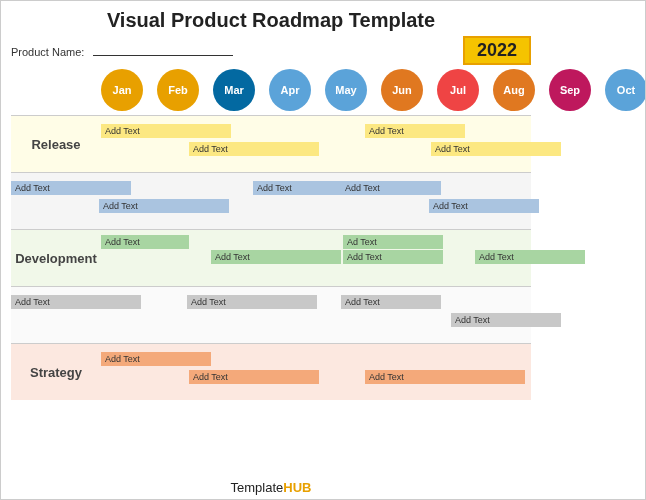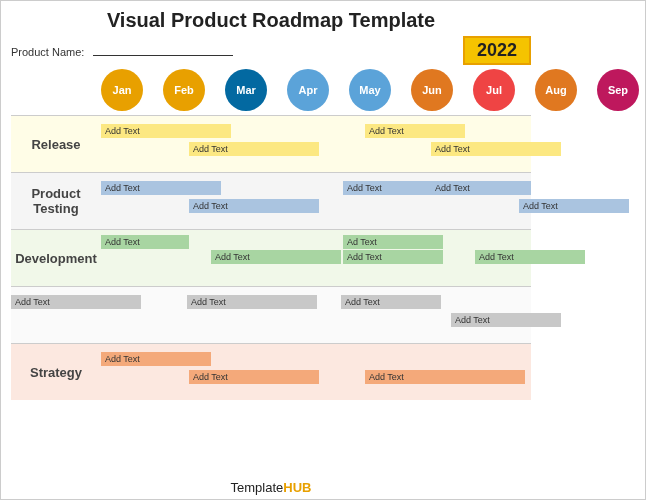--- a/index.html
+++ b/index.html
@@ -46,21 +46,21 @@
       border: 2px solid #e8a000;
       font-size: 18px;
       font-weight: bold;
       color: #222;
       padding: 2px 12px;
     }
     .months-row {
       display: flex;
       margin-left: 90px;
       margin-bottom: 4px;
-      gap: 20px;
+      gap: 14px;
     }
     .month-circle {
       width: 42px;
       height: 42px;
       border-radius: 50%;
       display: flex;
       align-items: center;
       justify-content: center;
       font-size: 11px;
       font-weight: bold;
@@ -160,22 +160,20 @@
       <div class="gantt-row row-release">
         <div class="row-label">Release</div>
         <div class="bars-area" style="position: relative; height: 56px;">
           <div class="bar bar-yellow" style="left: 0px; width: 130px; top: 8px;">Add Text</div>
           <div class="bar bar-yellow" style="left: 88px; width: 130px; top: 26px;">Add Text</div>
           <div class="bar bar-yellow" style="left: 264px; width: 100px; top: 8px;">Add Text</div>
           <div class="bar bar-yellow" style="left: 330px; width: 130px; top: 26px;">Add Text</div>
         </div>
       </div>
       <div class="gantt-row row-product-testing">
-        <div class="row-label">Product
-Testing</div>
         <div class="bars-area" style="position: relative; height: 56px;">
           <div class="bar bar-blue" style="left: 0px; width: 120px; top: 8px;">Add Text</div>
           <div class="bar bar-blue" style="left: 88px; width: 130px; top: 26px;">Add Text</div>
           <div class="bar bar-blue" style="left: 242px; width: 100px; top: 8px;">Add Text</div>
           <div class="bar bar-blue" style="left: 330px; width: 100px; top: 8px;">Add Text</div>
           <div class="bar bar-blue" style="left: 418px; width: 110px; top: 26px;">Add Text</div>
         </div>
       </div>
       <div class="gantt-row row-development">
         <div class="row-label">Development</div>

